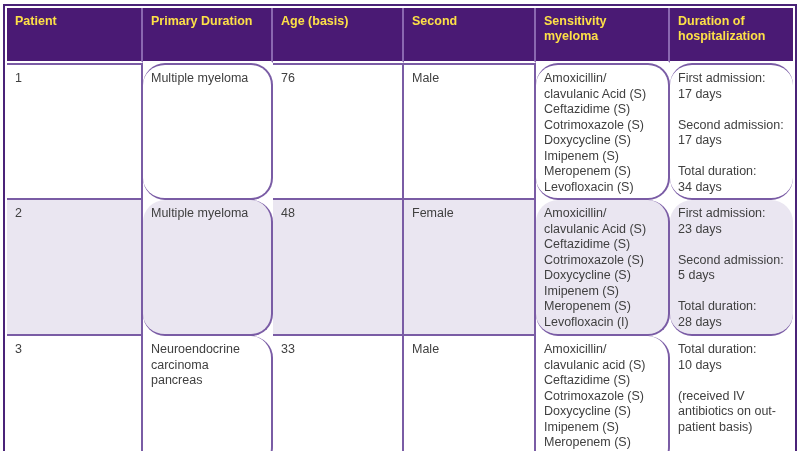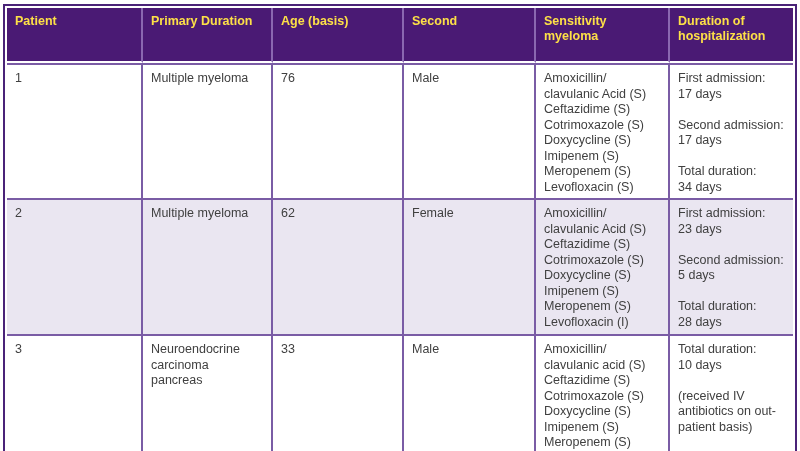--- a/index.html
+++ b/index.html
@@ -68,21 +68,21 @@
   }
   tbody td:last-child { border-right: none; }
   tbody tr.first-row td { border-top: 2px solid #7a5ca5; }
   tbody tr.last-row td { border-bottom: none; }
   tbody tr.row-alt td { background: #eae6f1; }
 
   tbody tr.r1 td { height: 136px; }
   tbody tr.r2 td { height: 136px; }
   tbody tr.r3 td { height: 130px; }
 
-  td.ml { white-space: pre-line; }
+  td.ml { white-space: pre-line; border-radius: 22px; }
 </style>
 </head>
 <body>
 
 <div class="page">
   <div class="table-wrap">
     <table class="patient-table">
       <colgroup>
         <col class="c1">
           <col class="c2">
@@ -120,21 +120,21 @@
 
 Second admission:
 17 days
 
 Total duration:
 34 days</td>
         </tr>
         <tr class="r2 row-alt">
           <td>2</td>
           <td class="ml">Multiple myeloma</td>
-          <td>62</td>
+          <td>48</td>
           <td>Female</td>
           <td class="ml">Amoxicillin/
 clavulanic Acid (S)
 Ceftazidime (S)
 Cotrimoxazole (S)
 Doxycycline (S)
 Imipenem (S)
 Meropenem (S)
 Levofloxacin (I)</td>
           <td class="ml">First admission:

